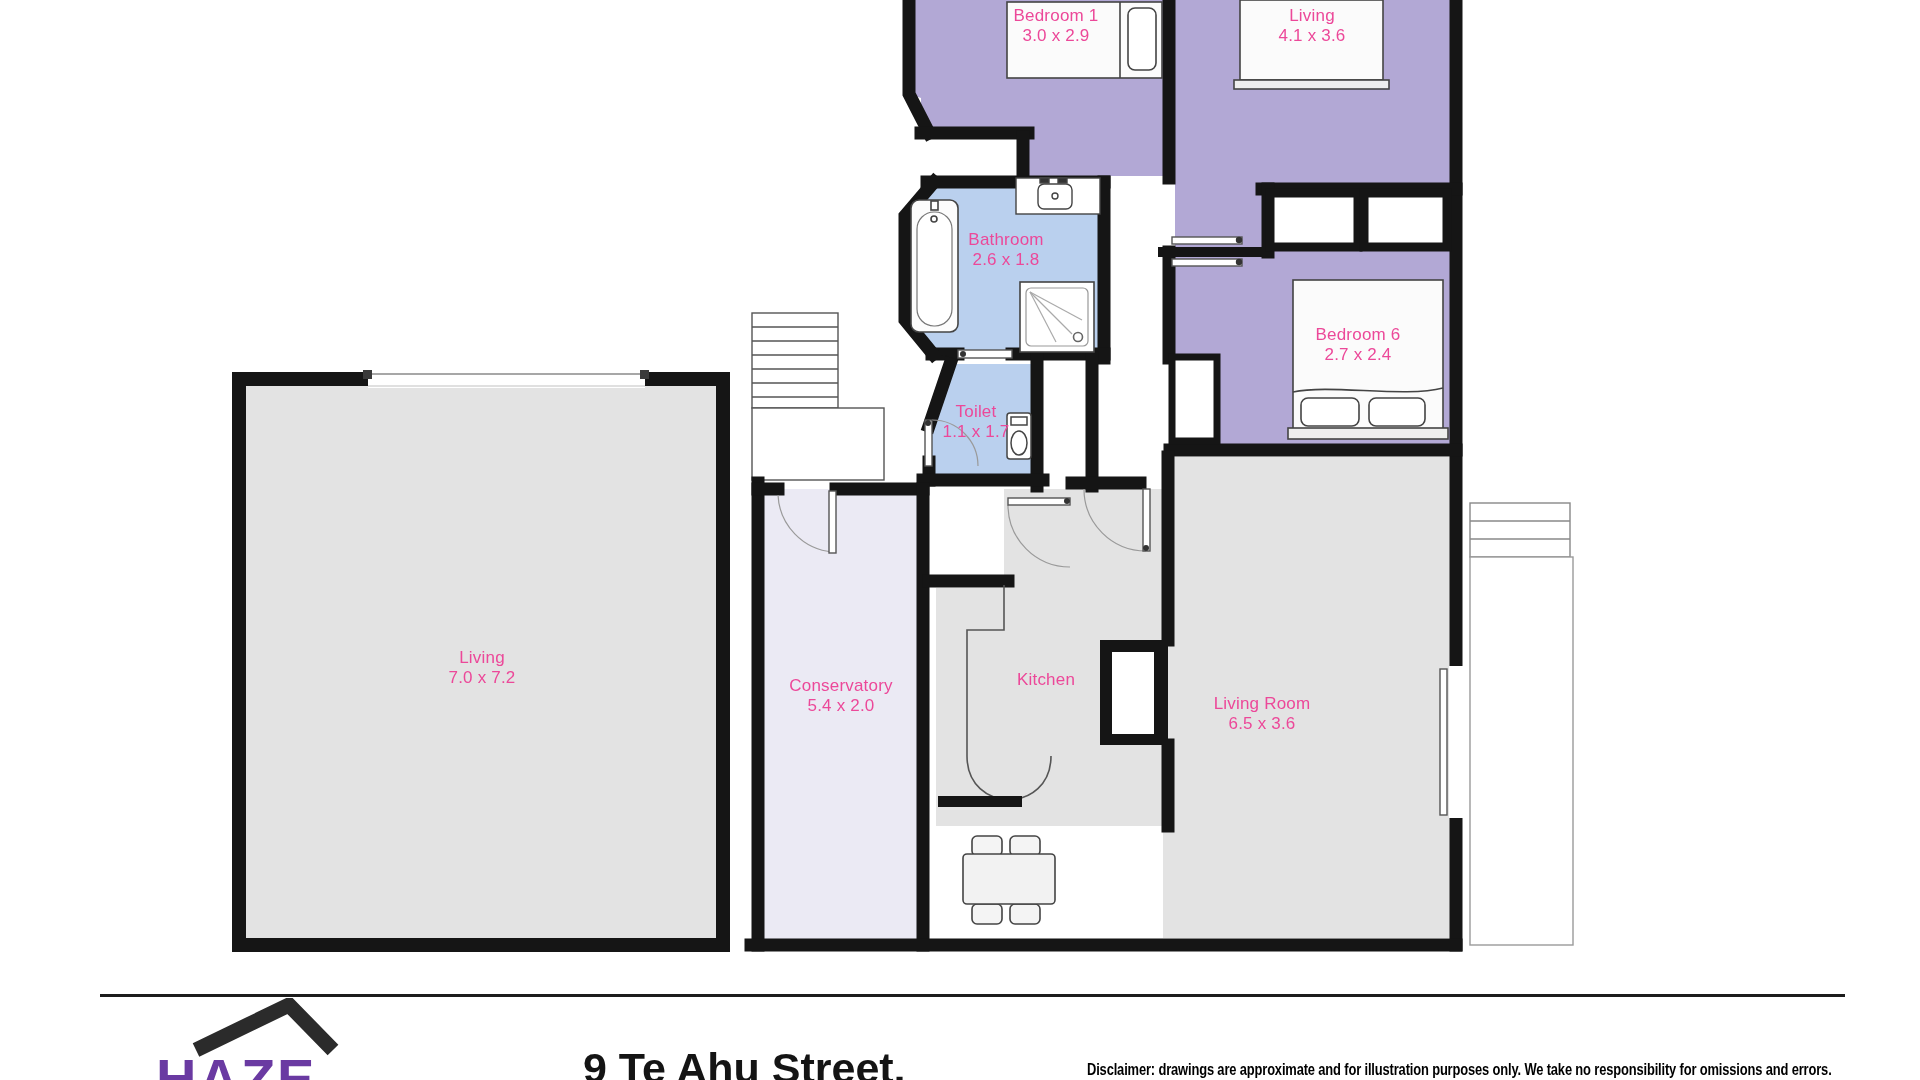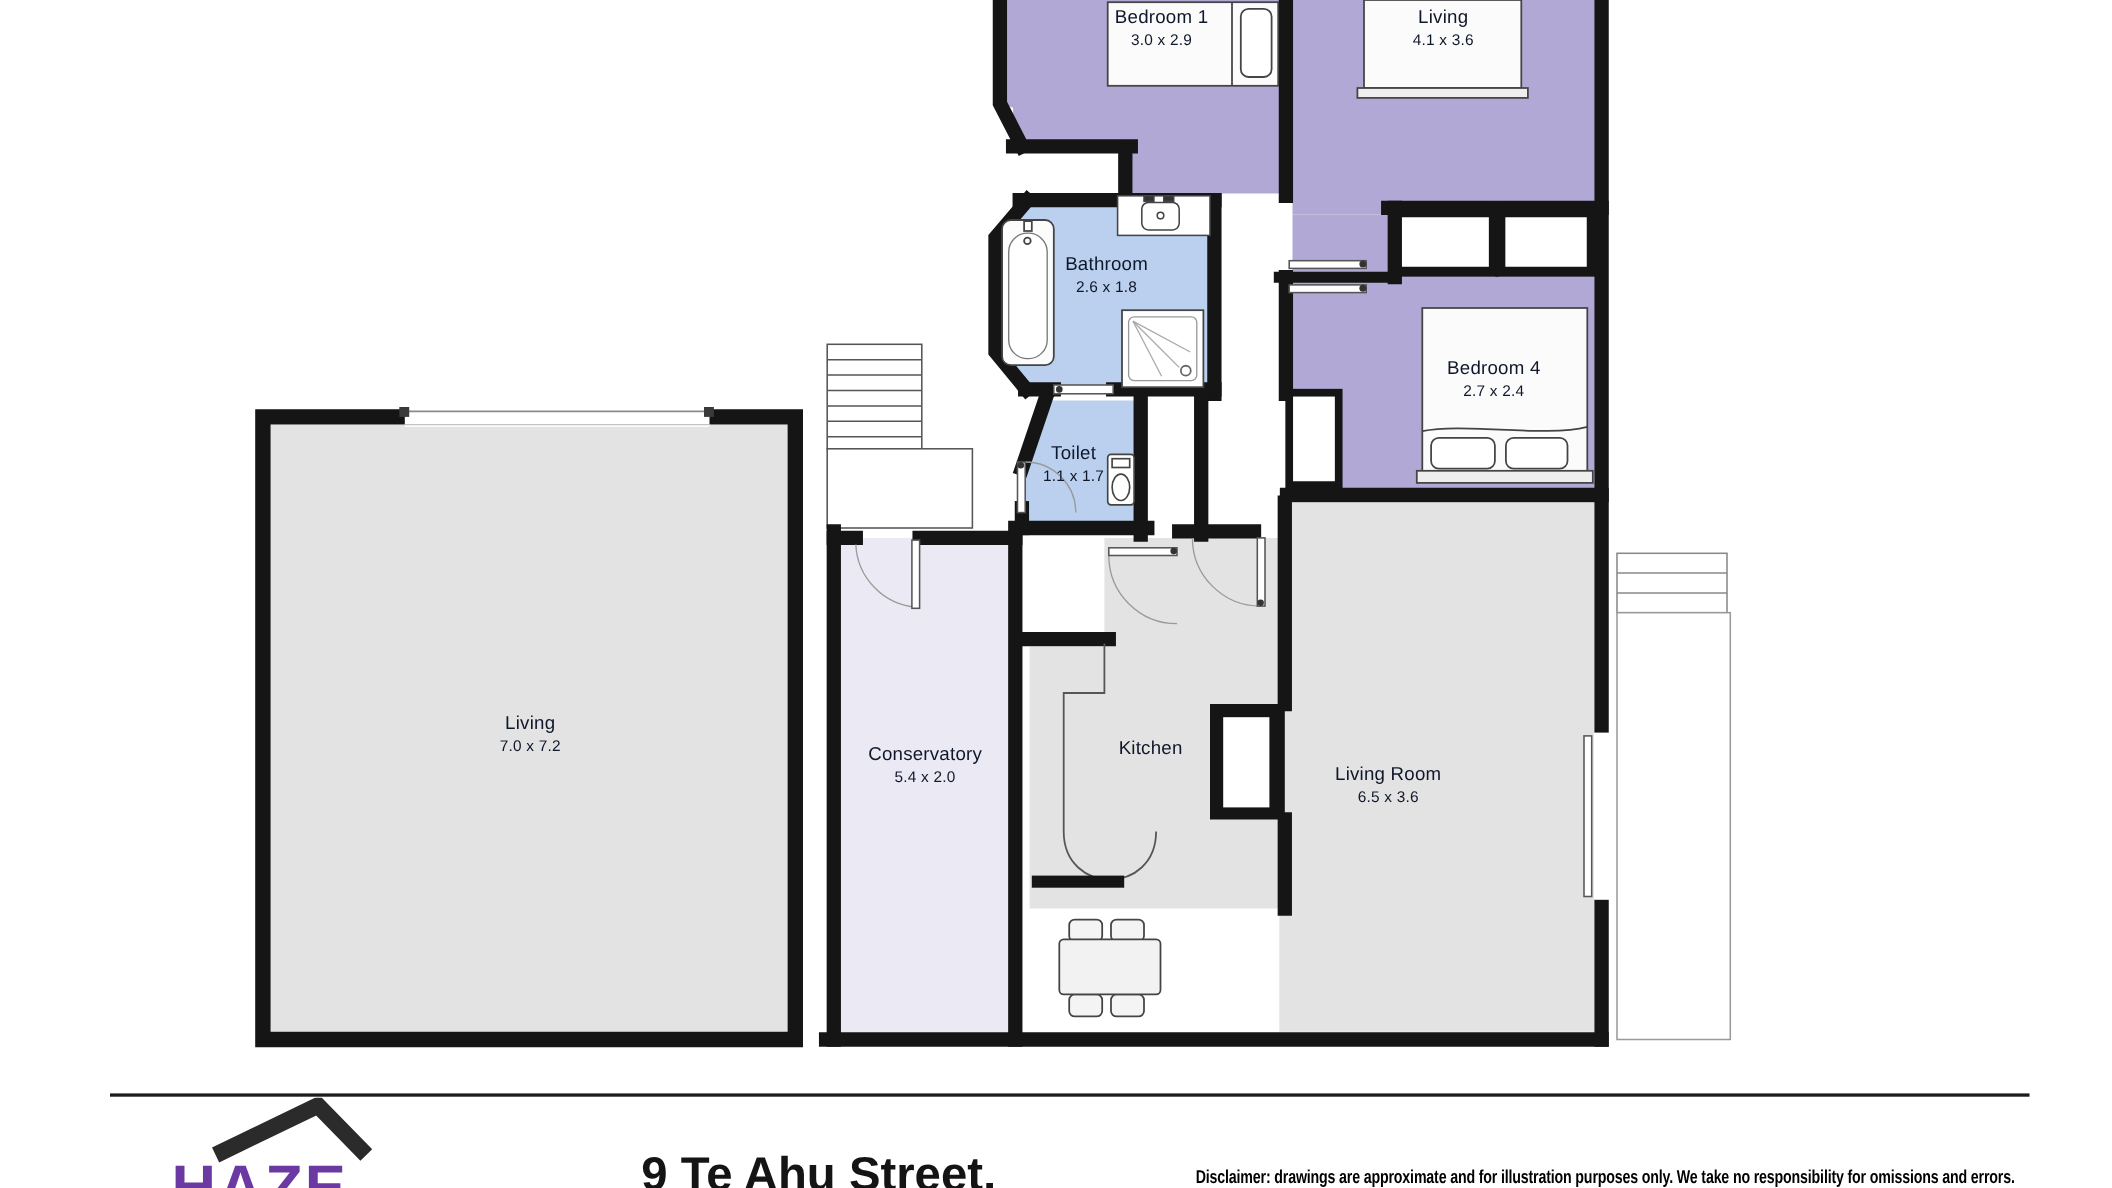--- a/index.html
+++ b/index.html
@@ -3,24 +3,24 @@
 <meta charset="utf-8">
 <style>
   html,body{margin:0;padding:0;}
   body{
     width:1920px;height:1080px;position:relative;overflow:hidden;
     background:#ffffff;font-family:"Liberation Sans",sans-serif;
   }
   #plan{position:absolute;left:0;top:0;}
   .room-label{
     position:absolute;transform:translateX(-50%);
-    text-align:center;color:#0f172a;font-size:17px;line-height:20px;
+    text-align:center;color:#ec4899;font-size:17px;line-height:20px;
     white-space:nowrap;letter-spacing:.2px;
   }
-  .room-label .dims{font-size:14px;}
+  .room-label .dims{font-size:17px;}
   #footer-divider{
     position:absolute;left:100px;top:994px;width:1745px;height:3px;background:#1c1c1c;
   }
   #logo{position:absolute;left:140px;top:998px;width:260px;height:82px;}
   #logo-text{
     position:absolute;left:156px;top:1046px;
     font-size:56px;font-weight:800;letter-spacing:2px;color:#6a3aa2;
   }
   #address{
     position:absolute;left:583px;top:1044px;
@@ -240,21 +240,21 @@
 
 <div class="room-label" style="left:1056px;top:6px">
   <div>Bedroom 1</div>
   <div class="dims">3.0 x 2.9</div>
 </div>
 <div class="room-label" style="left:1312px;top:6px">
   <div>Living</div>
   <div class="dims">4.1 x 3.6</div>
 </div>
 <div class="room-label" style="left:1358px;top:325px">
-  <div>Bedroom 4</div>
+  <div>Bedroom 6</div>
   <div class="dims">2.7 x 2.4</div>
 </div>
 <div class="room-label" style="left:1006px;top:230px">
   <div>Bathroom</div>
   <div class="dims">2.6 x 1.8</div>
 </div>
 <div class="room-label" style="left:976px;top:402px">
   <div>Toilet</div>
   <div class="dims">1.1 x 1.7</div>
 </div>

